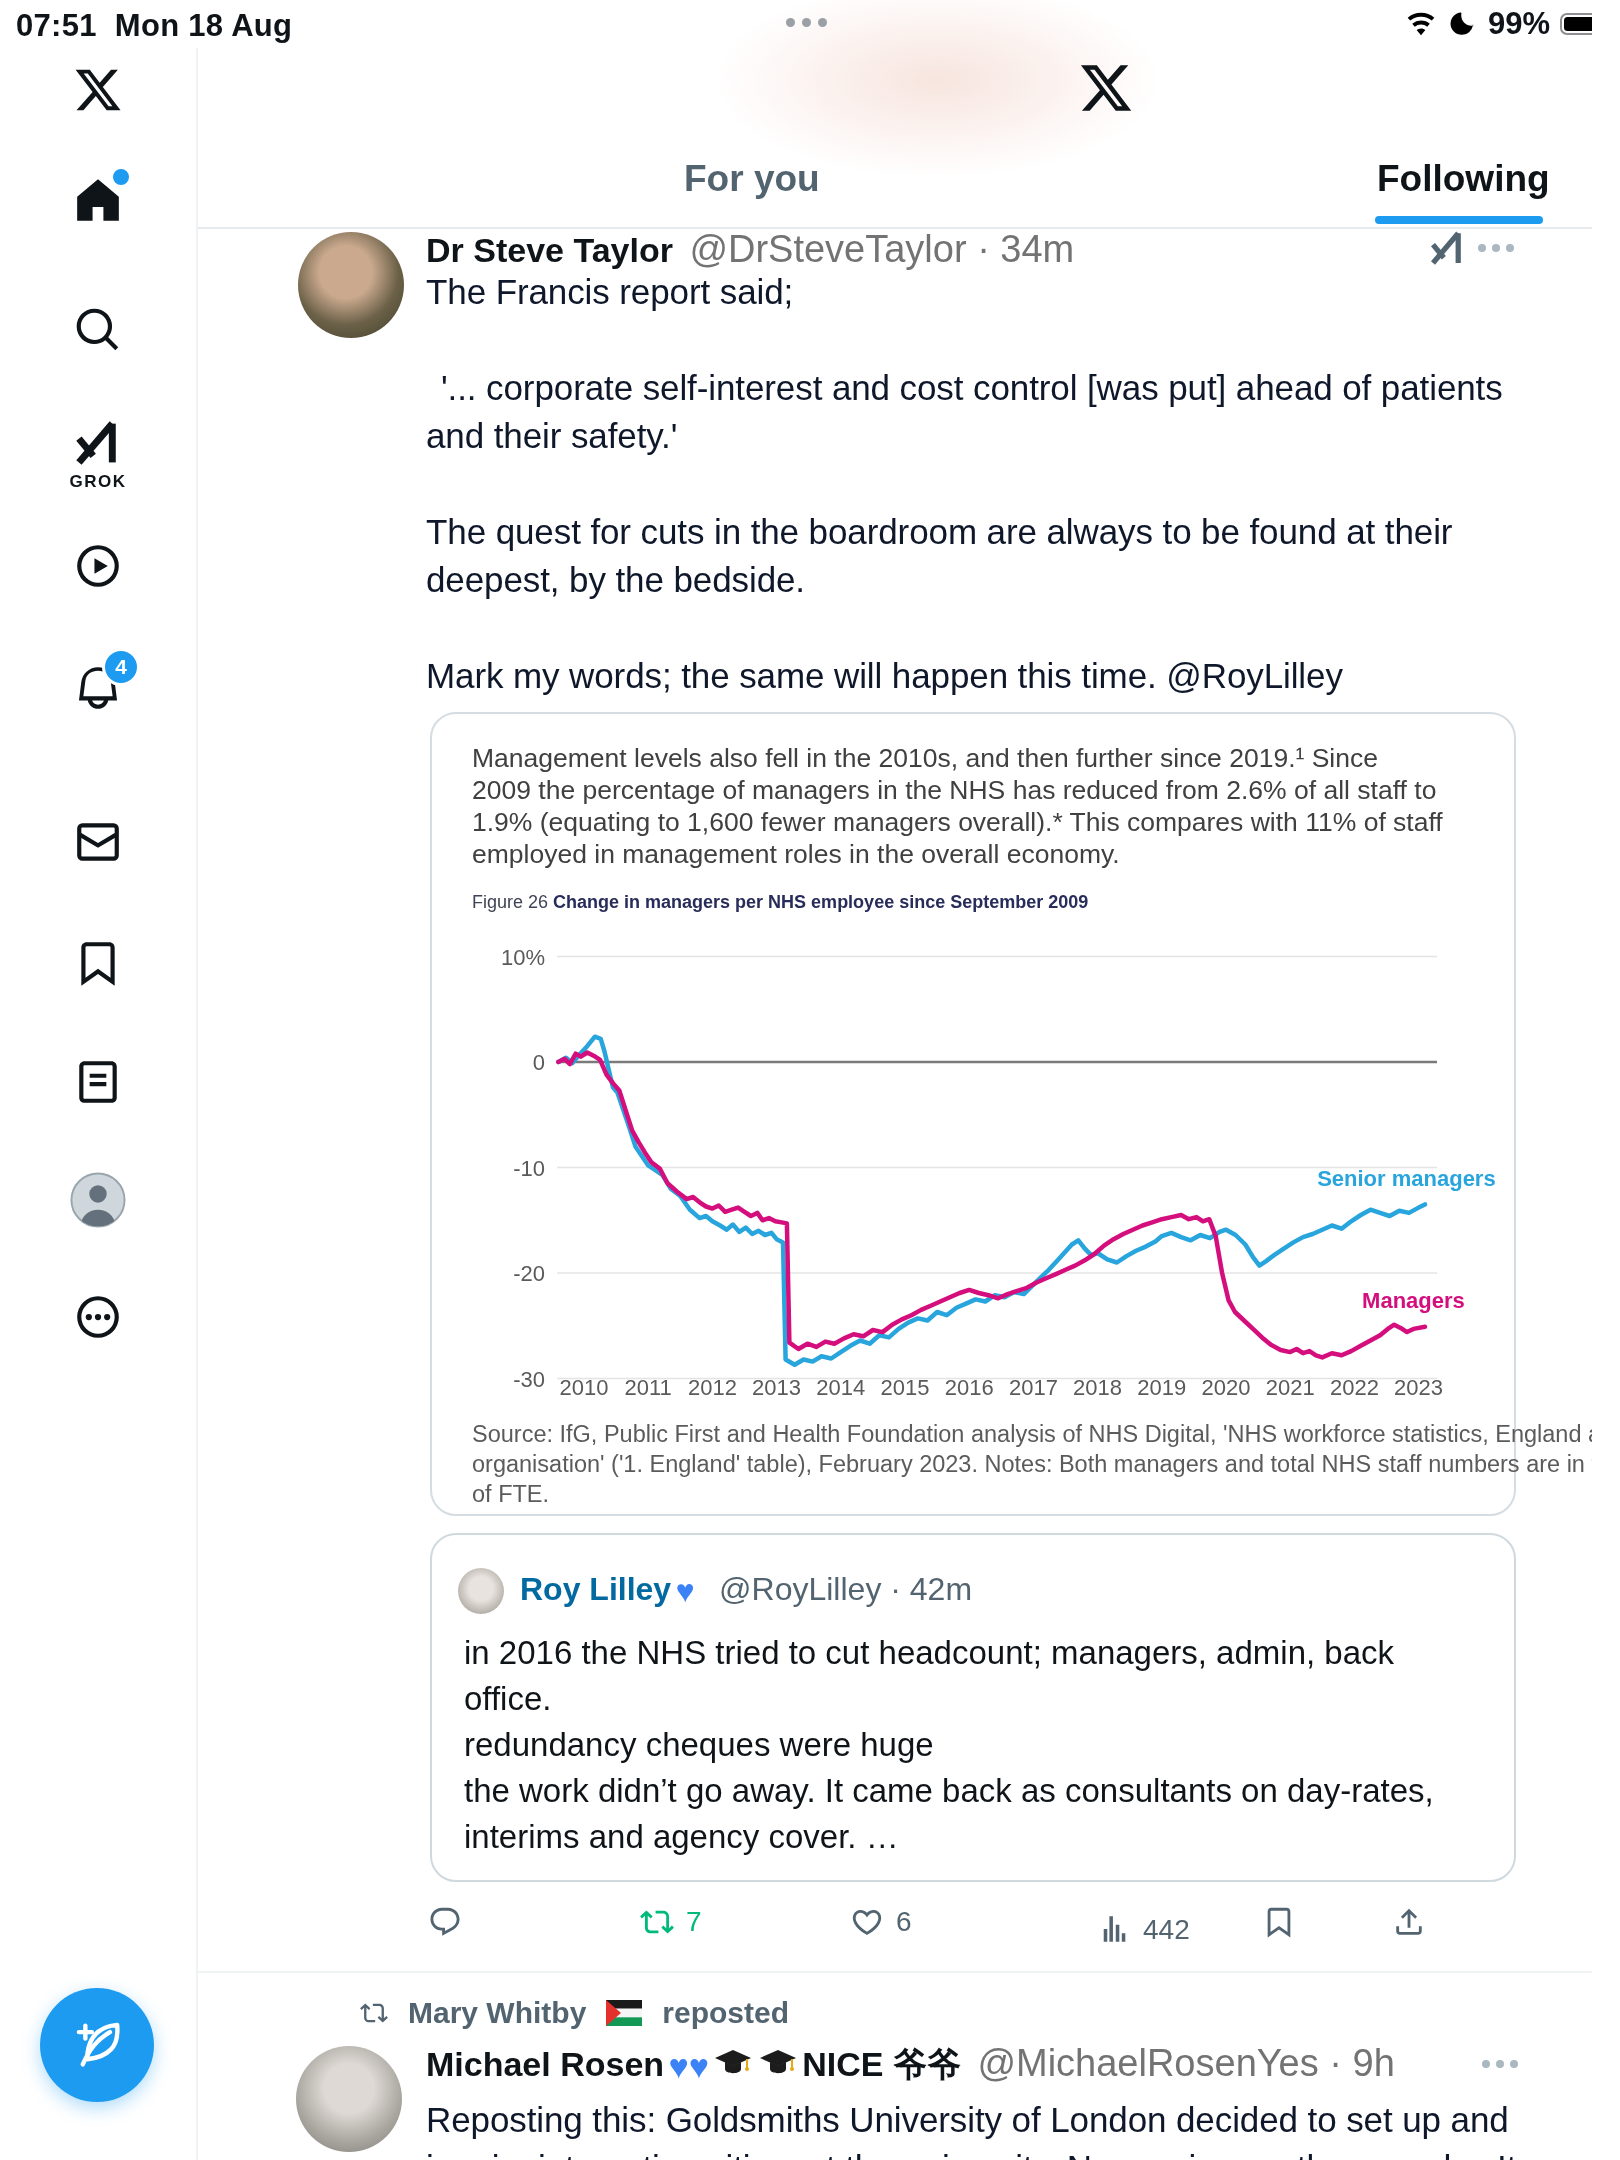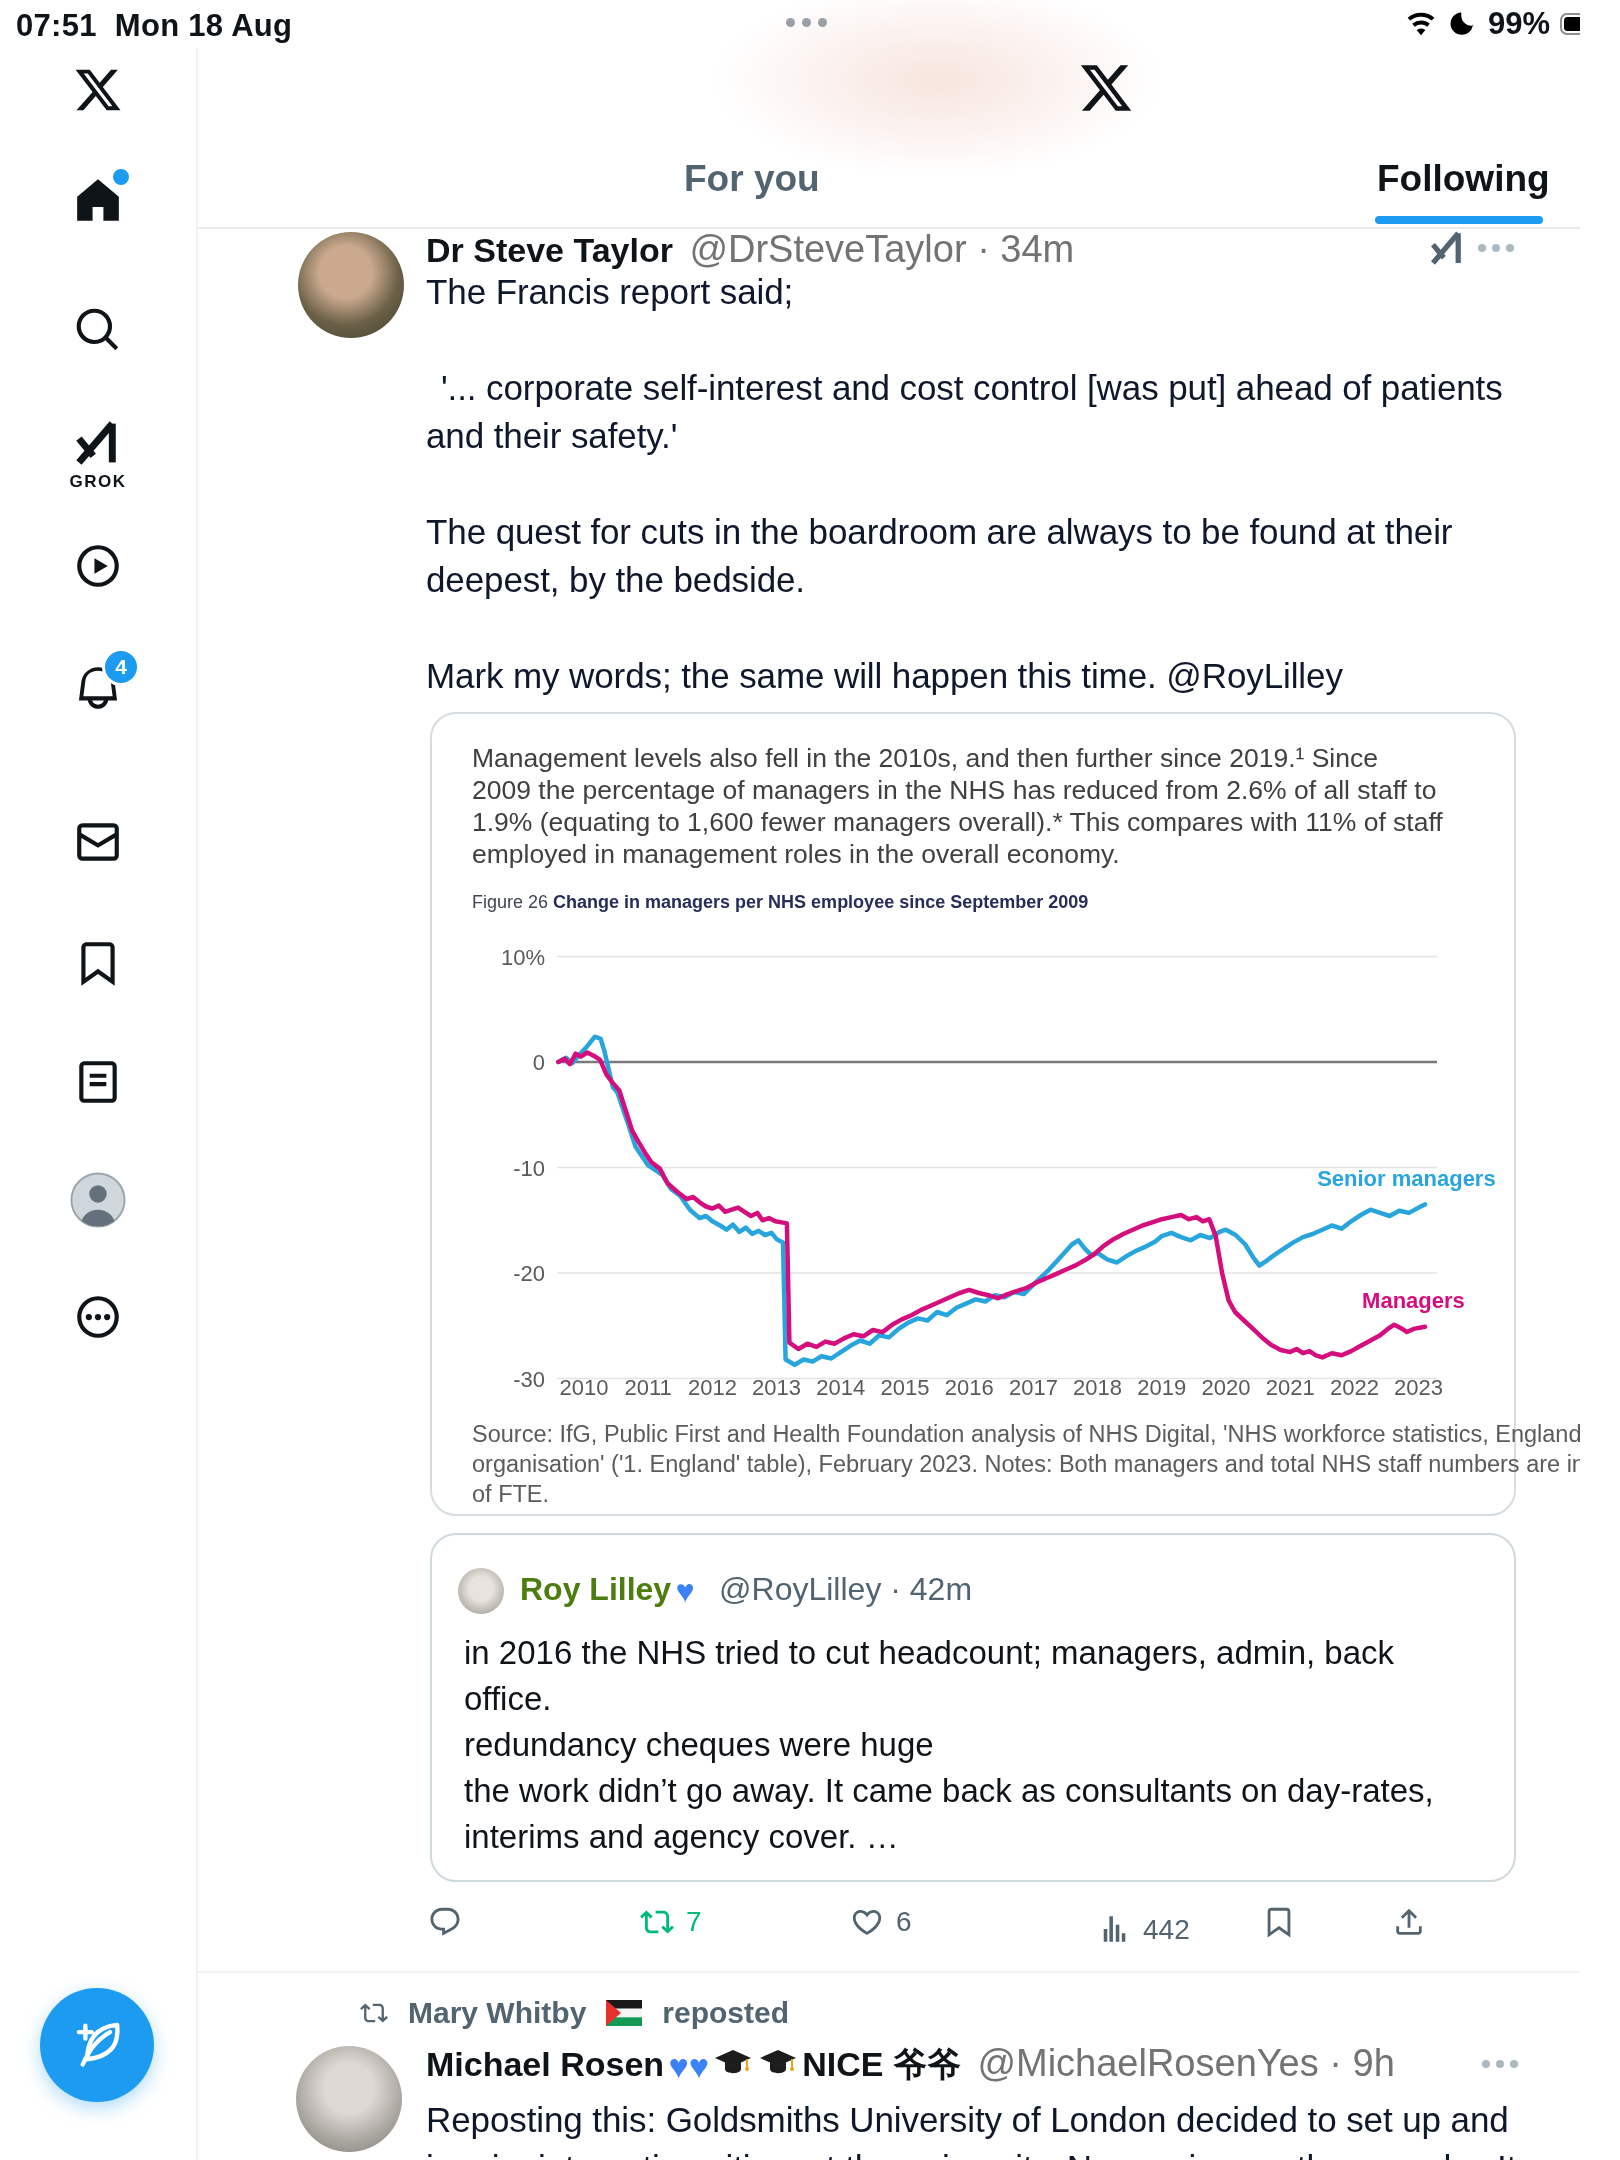--- a/index.html
+++ b/index.html
@@ -1,17 +1,17 @@
 <!DOCTYPE html>
 <html><head>
 <meta charset="utf-8">
 <style>
   html,body{margin:0;padding:0;background:#fff;}
   .screen{position:relative;width:1580px;height:2160px;background:#fff;overflow:hidden;
-          font-family:"Liberation Sans","DejaVu Sans",sans-serif;color:#0f1419;}
+          font-family:"Liberation Sans","DejaVu Sans",sans-serif;color:#0f1419;padding-left:12px;}
   .abs{position:absolute;}
   .nowrap{white-space:nowrap;}
   
   .statusbar{position:absolute;left:0;top:0;width:1620px;height:48px;z-index:40;}
   .status-left{position:absolute;left:16px;top:8px;font-size:31px;font-weight:600;letter-spacing:.3px;}
   .status-left span{margin-right:18px;}
   .app-dots{position:absolute;left:786px;top:18px;display:flex;gap:7px;}
   .app-dots i{width:9px;height:9px;border-radius:50%;background:#9aa0a6;}
   .status-right{position:absolute;right:14px;top:6px;display:flex;align-items:center;gap:10px;font-size:31px;font-weight:600;}
   
@@ -46,21 +46,21 @@
   .dots3 i{width:8px;height:8px;border-radius:50%;background:#aab8c2;}
   
   .chart-card{position:absolute;left:430px;top:712px;width:1082px;height:800px;border:2px solid #d5dde2;border-radius:26px;background:#fff;cursor:pointer;}
   .chart-par{position:absolute;left:40px;font-size:26.5px;color:#404040;line-height:32px;white-space:nowrap;}
   .fig-line{position:absolute;left:40px;top:178px;font-size:18px;white-space:nowrap;}
   .fig-prefix{color:#3f4456;}
   .fig-title{font-weight:800;color:#272c5a;}
   .src-line{position:absolute;left:40px;font-size:23.5px;color:#5b5b5b;line-height:30px;white-space:nowrap;}
   
   .quote-card{position:absolute;left:430px;top:1533px;width:1082px;height:345px;border:2px solid #cfd9de;border-radius:26px;background:#fff;cursor:pointer;}
-  .q-name{font-weight:800;font-size:32px;color:#4d7c0f;}
+  .q-name{font-weight:800;font-size:32px;color:#0369a1;}
   .q-meta{font-size:32px;color:#536471;}
   .q-line{position:absolute;left:32px;font-size:33px;line-height:46px;color:#0f1419;}
   
   .eng{position:absolute;top:1898px;height:48px;display:flex;align-items:center;gap:12px;cursor:pointer;}
   .eng .cnt{font-size:28px;color:#536471;}
   .eng .cnt.green{color:#00ba7c;}
   .tl-divider{position:absolute;left:198px;top:1971px;width:1422px;height:2px;background:#eff3f4;}
   
   .repost-row{position:absolute;left:360px;top:1996px;display:flex;align-items:center;gap:20px;color:#536471;font-weight:700;font-size:30px;cursor:pointer;}
   .bheart{color:#3b82f6;font-size:34px;vertical-align:-2px;}

